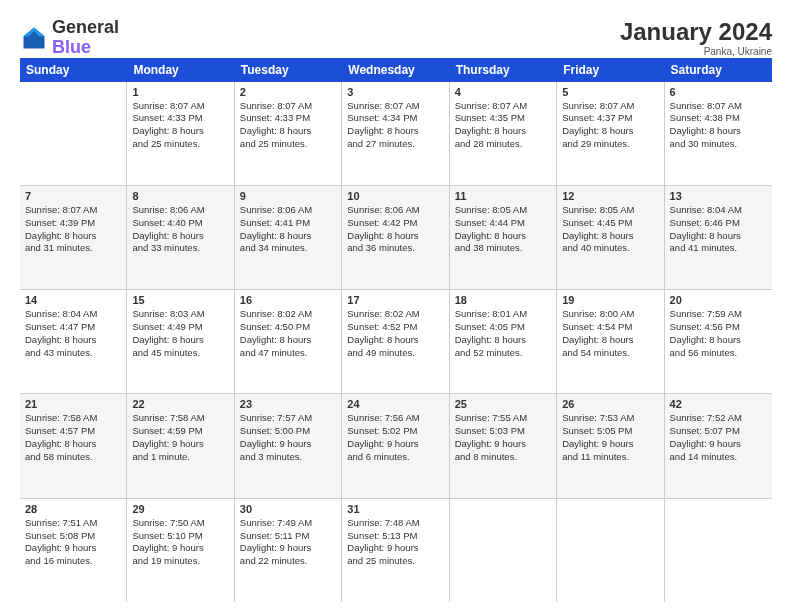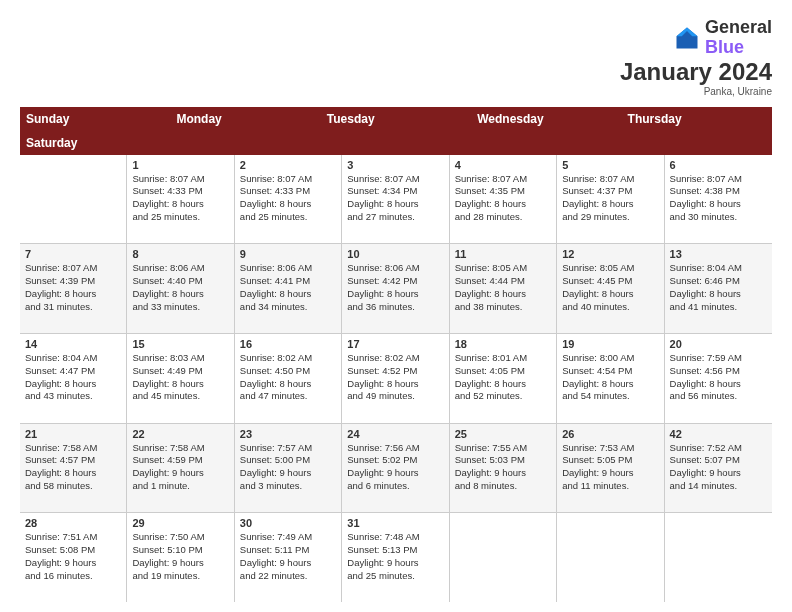--- a/index.html
+++ b/index.html
@@ -13,23 +13,21 @@
     .page {
       width: 792px;
       height: 612px;
       padding: 18px 20px 10px 20px;
       display: flex;
       flex-direction: column;
     }
     .header {
       display: flex;
       justify-content: space-between;
-      align-items: flex-end;
-      margin-bottom: 10px;
-      flex-direction: column;
+      align-items: center;
     }
     .logo {
       display: flex;
       align-items: center;
       gap: 4px;
     }
     .logo-text {
       display: flex;
       flex-direction: column;
       font-size: 18px;
@@ -54,22 +52,22 @@
       font-size: 10px;
       color: #555;
     }
     .calendar {
       flex: 1;
       display: flex;
       flex-direction: column;
     }
     .cal-header {
       display: grid;
-      grid-template-columns: repeat(5, 1fr);
-      background: #7f1d1d;
+      grid-template-columns: repeat(7, 1fr);
+      background: #1d4ed8;
     }
     .cal-header-cell {
       color: #fff;
       font-size: 12px;
       font-weight: bold;
       padding: 5px 6px;
       text-align: left;
     }
     .cal-body {
       display: flex;
@@ -135,20 +133,21 @@
     </div>
   </div>
 
   <div class="calendar">
     <div class="cal-header">
     <div class="cal-header-cell">Sunday</div>
         <div class="cal-header-cell">Monday</div>
         <div class="cal-header-cell">Tuesday</div>
         <div class="cal-header-cell">Wednesday</div>
         <div class="cal-header-cell">Thursday</div>
+        <div class="cal-header-cell">Friday</div>
         <div class="cal-header-cell">Saturday</div>
       </div>
     <div class="cal-body">
     <div class="cal-row">
           <div class="cal-cell empty"></div>
           <div class="cal-cell">
             <span class="day-num">1</span>
             <span class="cell-line">Sunrise: 8:07 AM</span>
             <span class="cell-line">Sunset: 4:33 PM</span>
             <span class="cell-line">Daylight: 8 hours</span>

